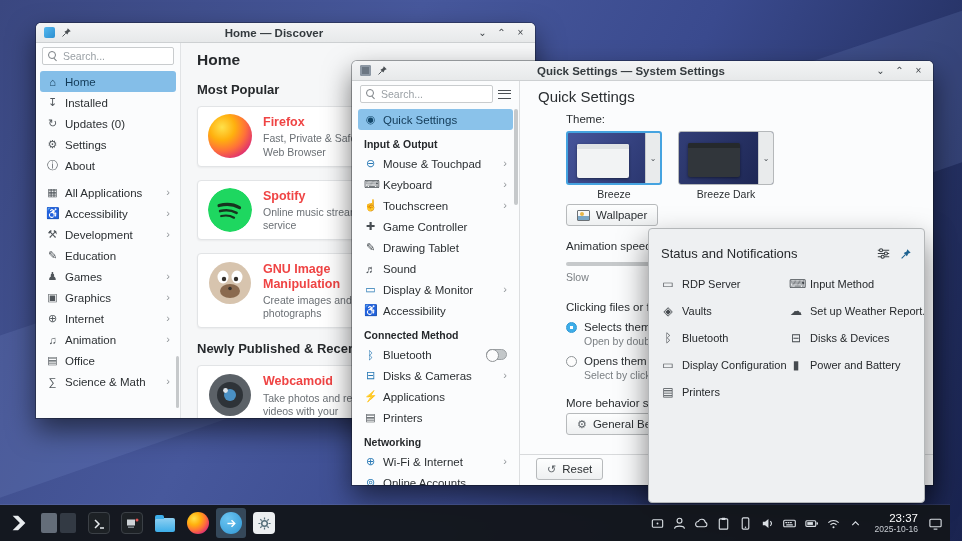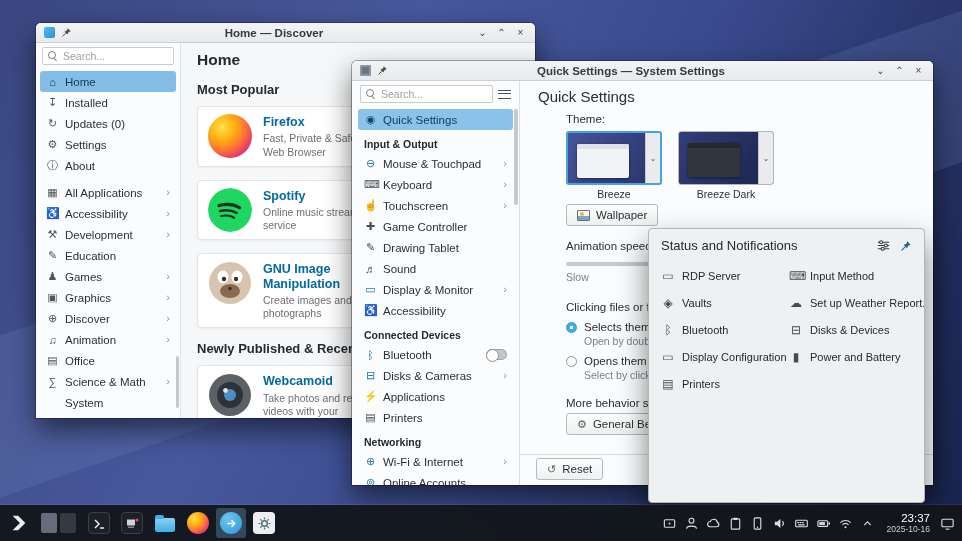--- a/index.html
+++ b/index.html
@@ -49,21 +49,21 @@
   .nav-sep { height:6px; }
   .disc-scroll { right:1px; bottom:10px; height:52px; width:3px; }
   .disc-main { flex:1; background:#f6f7f8; padding:6px 16px; overflow:hidden; }
   .d-h1 { font-size:15.5px; font-weight:700; color:#26292c; margin:2px 0 13px; }
   .d-h2 { font-size:13px; font-weight:700; color:#26292c; margin:0 0 9px; white-space:nowrap; }
   .card { width:240px; display:flex; gap:11px; background:#fff; border:1px solid #e2e4e6; border-radius:4px;
     padding:7px 10px; margin-bottom:13px; box-shadow:0 1px 2px rgba(0,0,0,.05); }
   .app-ic { width:44px; height:44px; flex:none; border-radius:50%; }
   .ic-firefox { background:radial-gradient(circle at 32% 30%,#ffe14a 0%,#ffb00e 30%,#ff7139 55%,#e0326f 78%,#7542a0 100%); }
   .app-tx { padding-top:1px; }
-  .app-name { font-size:12.5px; font-weight:700; color:#0369a1; line-height:1.15; margin-bottom:3px; max-width:118px; }
+  .app-name { font-size:12.5px; font-weight:700; color:#ef4444; line-height:1.15; margin-bottom:3px; max-width:118px; }
   .app-desc { font-size:10.5px; color:#6b7075; line-height:1.25; max-width:112px; }
 
   
   .set-body { flex:1; display:flex; min-height:0; }
   .set-side { flex:0 0 168px; position:relative; border-right:1px solid #dcdee0; background:#fbfcfd;
     padding:4px 6px 0; overflow:hidden; }
   .set-top { display:flex; align-items:center; gap:5px; margin:0 2px 6px; }
   .set-top .searchbox { flex:1; }
   .burger { width:13px; height:9px; border-top:1.6px solid #4a4f53; border-bottom:1.6px solid #4a4f53; position:relative; flex:none; }
   .burger::after { content:""; position:absolute; left:0; right:0; top:2.6px; border-top:1.6px solid #4a4f53; }
@@ -105,33 +105,33 @@
   .slow { margin-top:5px; }
   .radio-row { display:flex; align-items:center; gap:7px; margin-top:8px; }
   .radio { width:11px; height:11px; border-radius:50%; border:1px solid #8f9497; background:#fdfdfd; flex:none; }
   .radio.on { border-color:#2f97d4; background:radial-gradient(circle,#fff 0 1.5px,#3daee9 2px); }
   .radio-sub { margin-left:18px; margin-top:2px; }
   .set-footer { flex:none; border-top:1px solid #d8dadc; padding:3px 10px 5px 16px; display:flex; align-items:center; }
   .set-footer .btn { margin-top:0; }
 
   
   .popup { position:absolute; left:648px; top:228px; width:277px; height:275px; z-index:4; background:#eef0f2;
-    border:1px solid #b4b7b9; border-radius:4px; box-shadow:0 14px 30px rgba(0,0,0,.5); padding:9px 12px; overflow:hidden; }
+    border:1px solid #b4b7b9; border-radius:4px; box-shadow:0 14px 30px rgba(0,0,0,.5); padding:17px 12px; overflow:hidden; }
   .popup-head { display:flex; align-items:center; gap:10px; margin-bottom:9px; }
   .popup-title { flex:1; font-size:13px; color:#26292c; white-space:nowrap; }
   .phicon { color:#3c4145; display:flex; flex:none; }
   .phicon.pin-on { color:#1f6391; }
   .pop-cols { display:flex; }
   .pop-col { display:flex; flex-direction:column; }
   .pop-col.left { flex:0 0 128px; }
   .pitem { display:flex; align-items:center; gap:7px; height:27px; font-size:11px; color:#26292c; white-space:nowrap; }
   .pitem .ic { width:14px; flex:none; text-align:center; color:#454a4f; font-size:12px; }
 
   
-  .taskbar { position:absolute; left:0; right:0; bottom:0; height:36px; z-index:9;
+  .taskbar { position:absolute; left:0; right:12px; bottom:0; height:36px; z-index:9;
     background:rgba(19,22,27,.96); display:flex; align-items:center; padding:0 5px; gap:3px;
     box-shadow:0 -1px 0 rgba(255,255,255,.07); }
   .launcher { width:28px; height:30px; display:flex; align-items:center; justify-content:center; }
   .pager { display:flex; gap:3px; margin:0 5px; }
   .pcell { width:16px; height:20px; border-radius:2px; background:rgba(165,180,195,.55); }
   .pcell.dim { background:rgba(165,180,195,.22); }
   .task { width:30px; height:30px; border-radius:3px; display:flex; align-items:center; justify-content:center; flex:none; }
   .task.active { background:rgba(125,175,215,.32); }
   .tile { width:22px; height:22px; border-radius:4px; display:flex; align-items:center; justify-content:center; }
   .tile-dark { background:#1d2125; border:1px solid #3b4046; }
@@ -217,40 +217,36 @@
           <span>Games</span>
           <span class="chev">›</span>
         </div>
         <div class="nav-item">
           <span class="ic">▣</span>
           <span>Graphics</span>
           <span class="chev">›</span>
         </div>
         <div class="nav-item">
           <span class="ic">⊕</span>
-          <span>Discover</span>
+          <span>Internet</span>
           <span class="chev">›</span>
         </div>
         <div class="nav-item">
           <span class="ic">♫</span>
           <span>Animation</span>
           <span class="chev">›</span>
         </div>
         <div class="nav-item">
           <span class="ic">▤</span>
           <span>Office</span>
         </div>
         <div class="nav-item">
           <span class="ic">∑</span>
           <span>Science &amp; Math</span>
           <span class="chev">›</span>
-        </div>
-        <div class="nav-item">
-          <span class="ic"></span>
-          <span>System</span>
         </div>
         <div class="vscroll disc-scroll"></div>
       </aside>
       <main class="disc-main">
         <div class="d-h1">Home</div>
         <div class="d-h2">Most Popular</div>
         <div class="card">
           <div class="app-ic ic-firefox"></div>
           <div class="app-tx">
             <div class="app-name">Firefox</div>
@@ -358,21 +354,21 @@
         </div>
         <div class="s-item">
           <span class="ic" style="color: rgb(40, 120, 180);">▭</span>
           <span>Display &amp; Monitor</span>
           <span class="chev">›</span>
         </div>
         <div class="s-item">
           <span class="ic" style="color: rgb(40, 120, 180);">♿</span>
           <span>Accessibility</span>
         </div>
-        <div class="s-head">Connected Devices</div>
+        <div class="s-head">Connected Method</div>
         <div class="s-item">
           <span class="ic" style="color: rgb(40, 120, 180);">ᛒ</span>
           <span>Bluetooth</span>
           <span class="toggle"></span>
         </div>
         <div class="s-item">
           <span class="ic" style="color: rgb(40, 120, 180);">⊟</span>
           <span>Disks &amp; Cameras</span>
           <span class="chev">›</span>
         </div>

